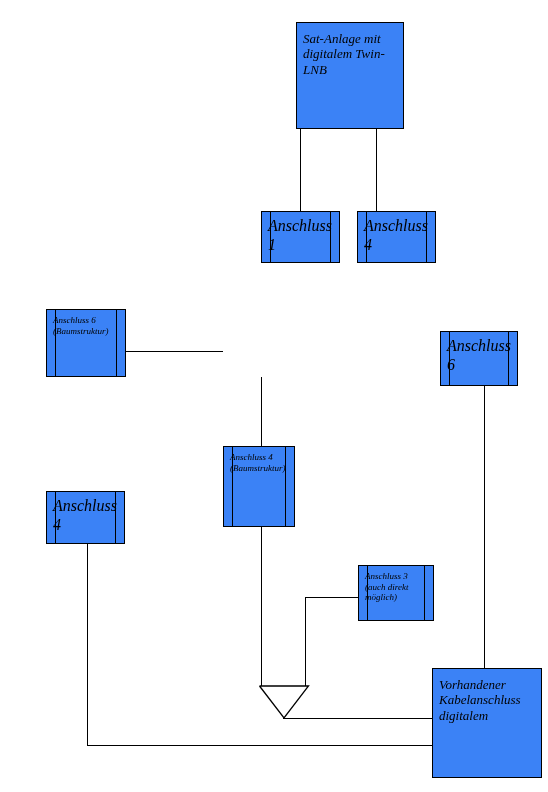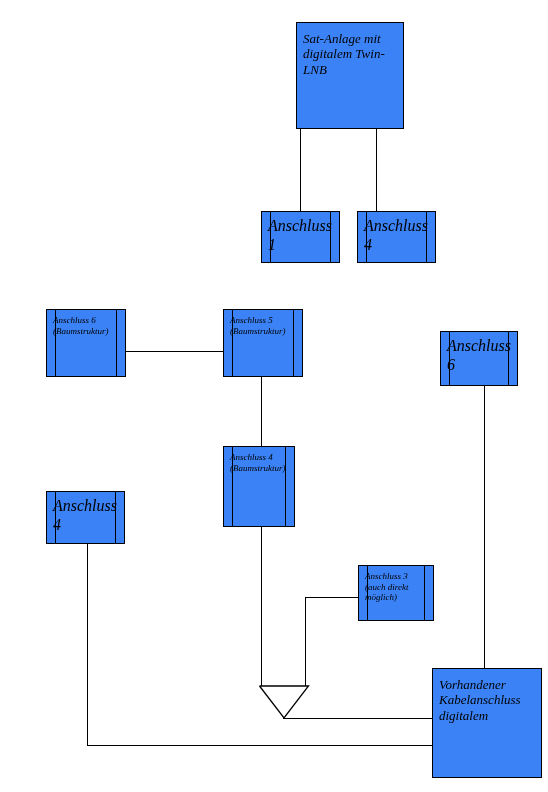--- a/index.html
+++ b/index.html
@@ -110,23 +110,20 @@
   </div>
 
   <div class="node rails" style="left:357px; top:211px; width:79px; height:52px;">
     <div class="label t-md">Anschluss 4</div>
   </div>
 
   <div class="node rails" style="left:46px; top:309px; width:80px; height:68px;padding-left:20px;">
     <div class="label t-sm">Anschluss 6 (Baumstruktur)</div>
   </div>
 
-  <div class="node rails" style="left:223px; top:309px; width:80px; height:68px;">
-    <div class="label t-sm">Anschluss 5 (Baumstruktur)</div>
-  </div>
 
   <div class="node rails" style="left:440px; top:331px; width:78px; height:55px;">
     <div class="label t-md">Anschluss 6</div>
   </div>
 
   <div class="node rails" style="left:223px; top:446px; width:72px; height:81px;">
     <div class="label t-sm">Anschluss 4 (Baumstruktur)</div>
   </div>
 
   <div class="node rails" style="left:46px; top:491px; width:79px; height:53px;">

